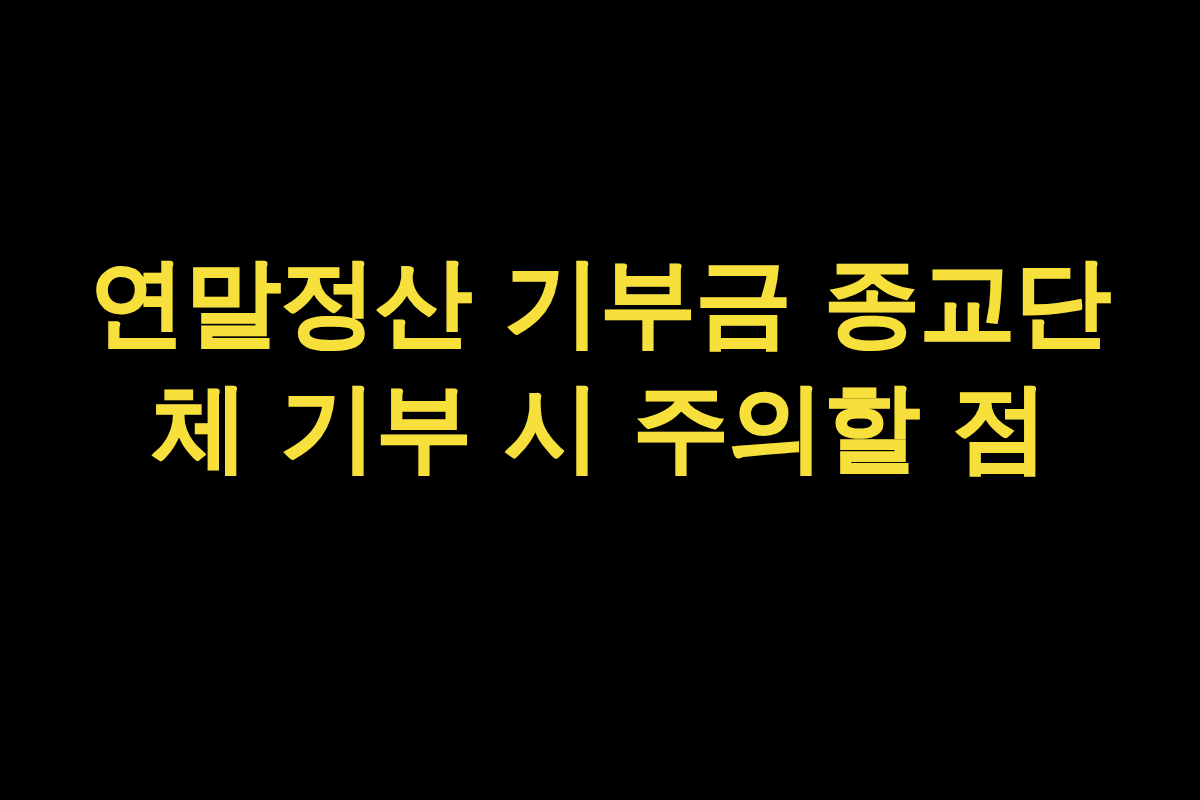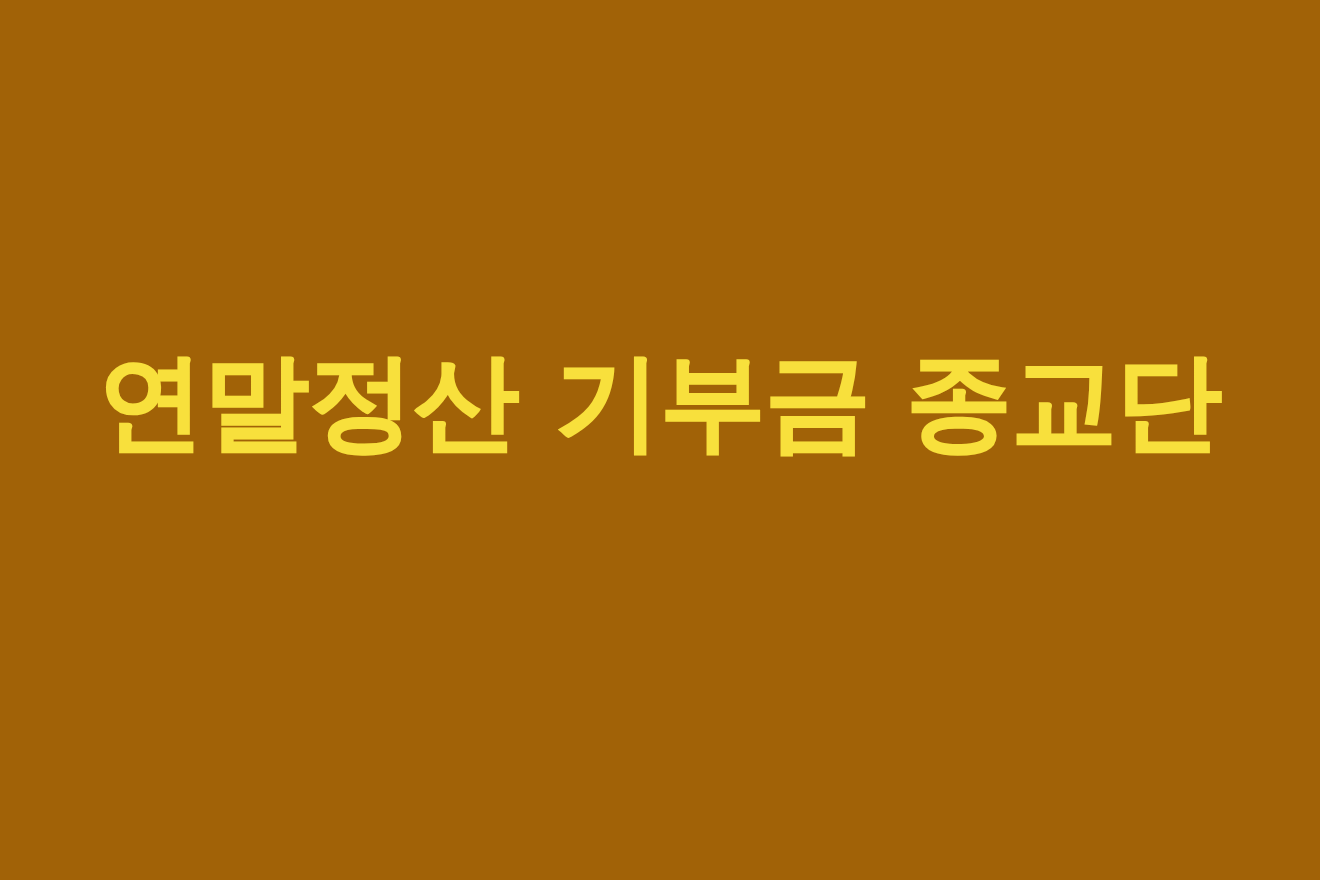--- a/index.html
+++ b/index.html
@@ -51,22 +51,23 @@
     text-rendering: geometricPrecision;
   }
 
   .headline-line--second {
     font-size: 96px;
   }
 </style>
 </head>
 <body style="background-color: rgb(14, 107, 96);">
 
-<div id="thumbnail-card" style="background-color: #a16207;">
+<div id="thumbnail-card" style="background-color: #000000;">
 
   <div id="headline-block" style="text-align: center;">
 
     <span class="headline-line headline-line--first" style="color: rgb(248, 224, 60); -webkit-text-stroke: 1.5px rgb(248, 224, 60);">연말정산 기부금 종교단</span>
 
+    <span class="headline-line headline-line--second" style="color: rgb(248, 224, 60); -webkit-text-stroke: 1.5px rgb(248, 224, 60);">체 기부 시 주의할 점</span>
 
   </div>
 
 </div>
 
 </body></html>

